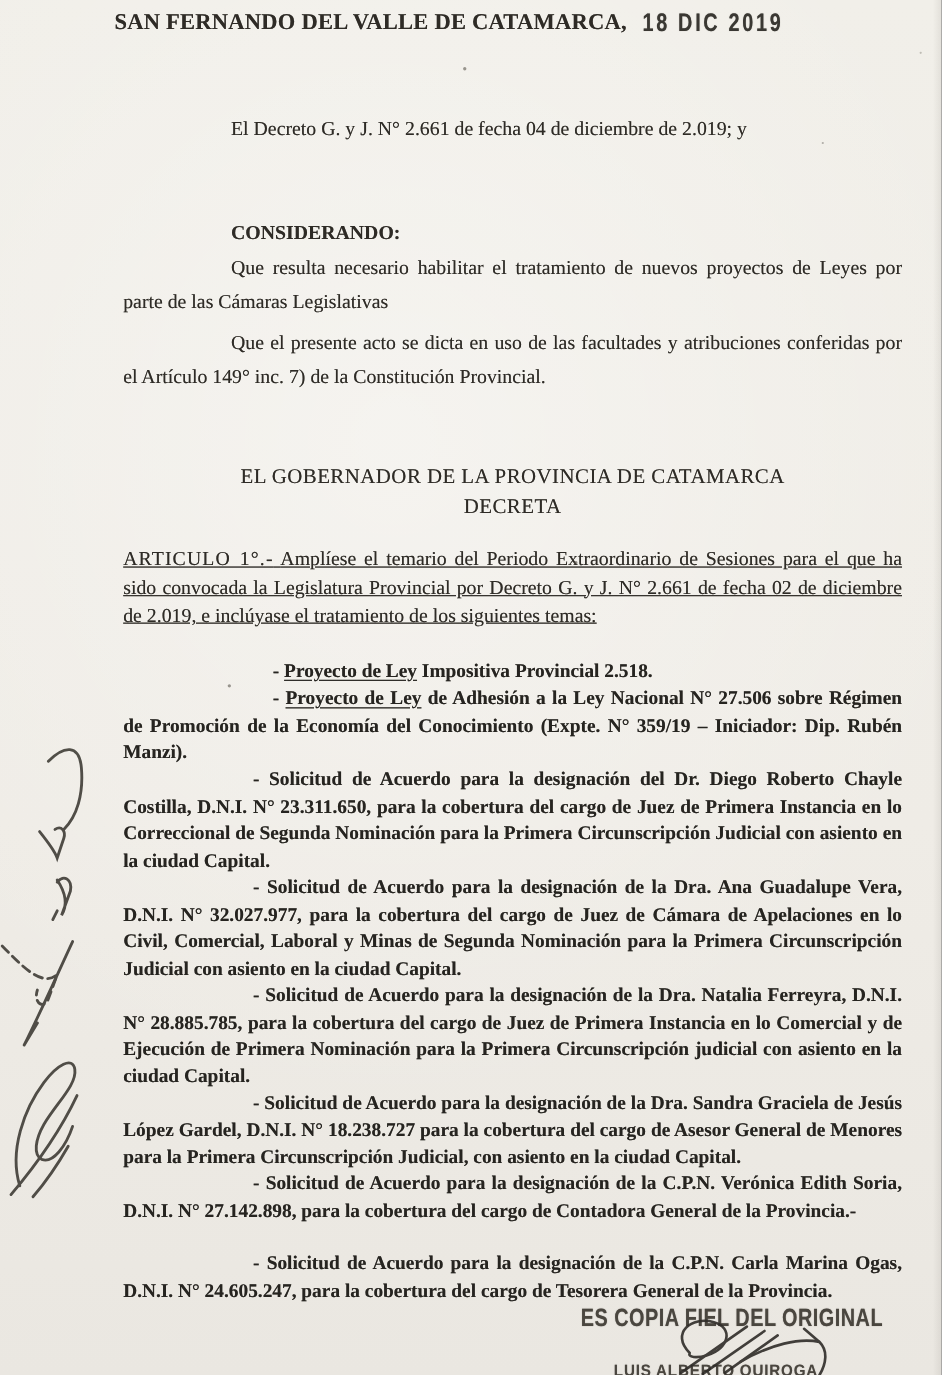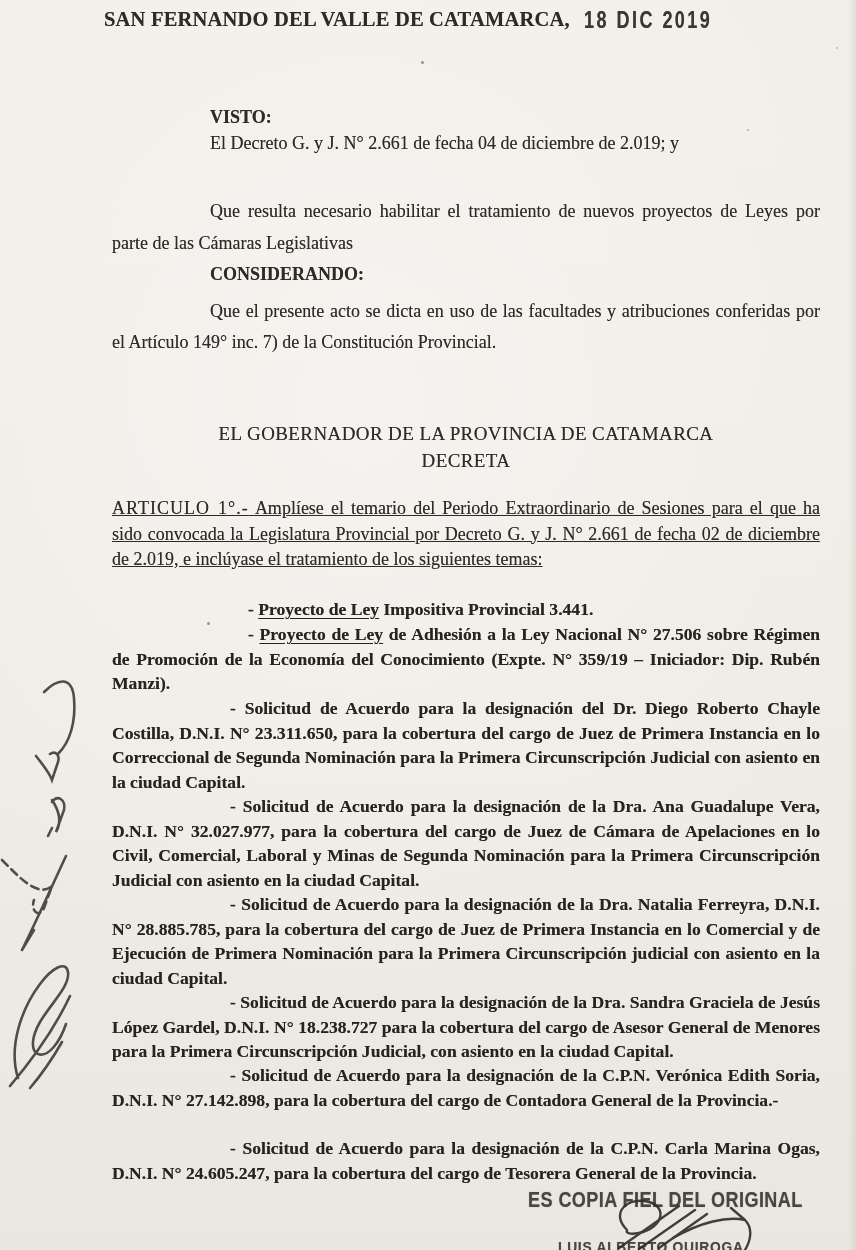--- a/index.html
+++ b/index.html
@@ -70,44 +70,43 @@
 <body>
 
 <div class="page ink">
 
   <div class="dateline-row">
     <span class="dateline">SAN FERNANDO DEL VALLE DE CATAMARCA,</span>
     <span class="date-stamp">18 DIC 2019</span>
   </div>
 
   <div class="col visto-block fz">
-    <p class="indent" style="font-weight:bold;">VISTO:</p>
     <p class="indent">El Decreto G. y J. N° 2.661 de fecha 04 de diciembre de 2.019; y</p>
   </div>
 
   <div class="col considerando-block fz">
+    <p class="indent" style="font-weight:bold;">CONSIDERANDO:</p>
     <p class="indent">Que resulta necesario habilitar el tratamiento de nuevos proyectos de Leyes por parte de las Cámaras Legislativas</p>
-    <p class="indent" style="font-weight:bold;">CONSIDERANDO:</p>
     <p class="indent gap4">Que el presente acto se dicta en uso de las facultades y atribuciones conferidas por el Artículo 149° inc. 7) de la Constitución Provincial.</p>
   </div>
 
   <div class="col heading-block">
     <p>EL GOBERNADOR DE LA PROVINCIA DE CATAMARCA</p>
     <p>DECRETA</p>
   </div>
 
   <div class="col articulo-block fz">
     <p><span class="articulo-label">ARTICULO 1°.-</span> <span>Amplíese el temario del Periodo Extraordinario de Sesiones para el que ha sido convocada la Legislatura Provincial por Decreto G. y J. N° 2.661 de fecha 02 de diciembre de 2.019,  e inclúyase el tratamiento de los  siguientes temas:</span></p>
   </div>
 
   <div class="items-block-item" style="top:597px;">
     <p class="item proyecto">
       <span>-</span>
       <span class="u">Proyecto de Ley</span>
-      <span>Impositiva Provincial 3.441.</span>
+      <span>Impositiva Provincial 2.518.</span>
     </p>
   </div>
   <div class="items-block-item" style="top:622px;">
     <p class="item proyecto">
       <span>-</span>
       <span class="u">Proyecto de Ley</span>
       <span>de Adhesión a la Ley Nacional N° 27.506 sobre Régimen de Promoción de la Economía del Conocimiento (Expte. N° 359/19 – Iniciador: Dip. Rubén Manzi).</span>
     </p>
   </div>
   <div class="items-block-item" style="top:696px;">

